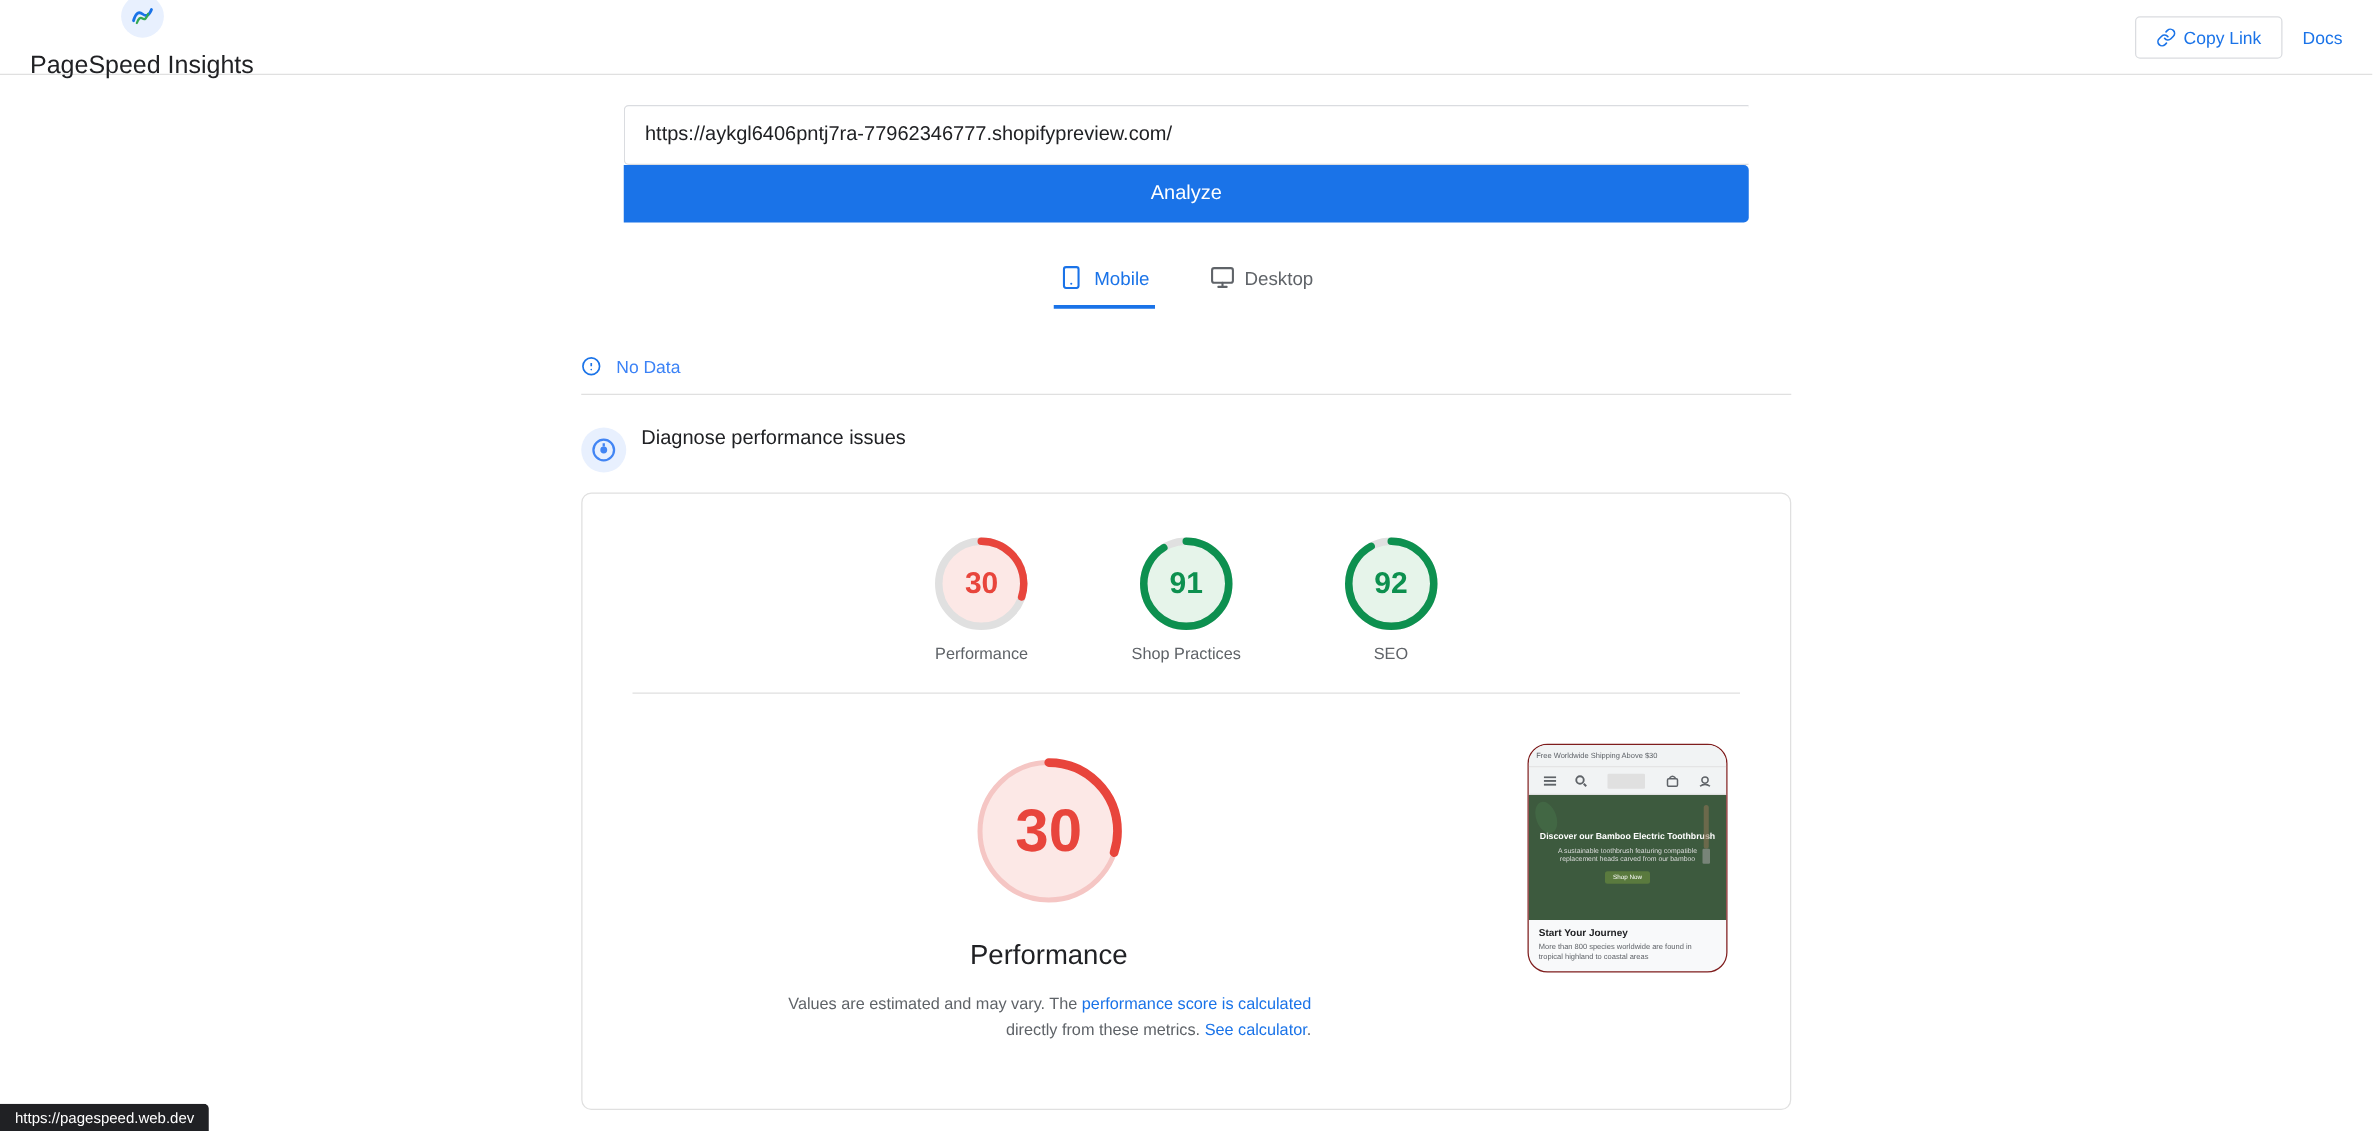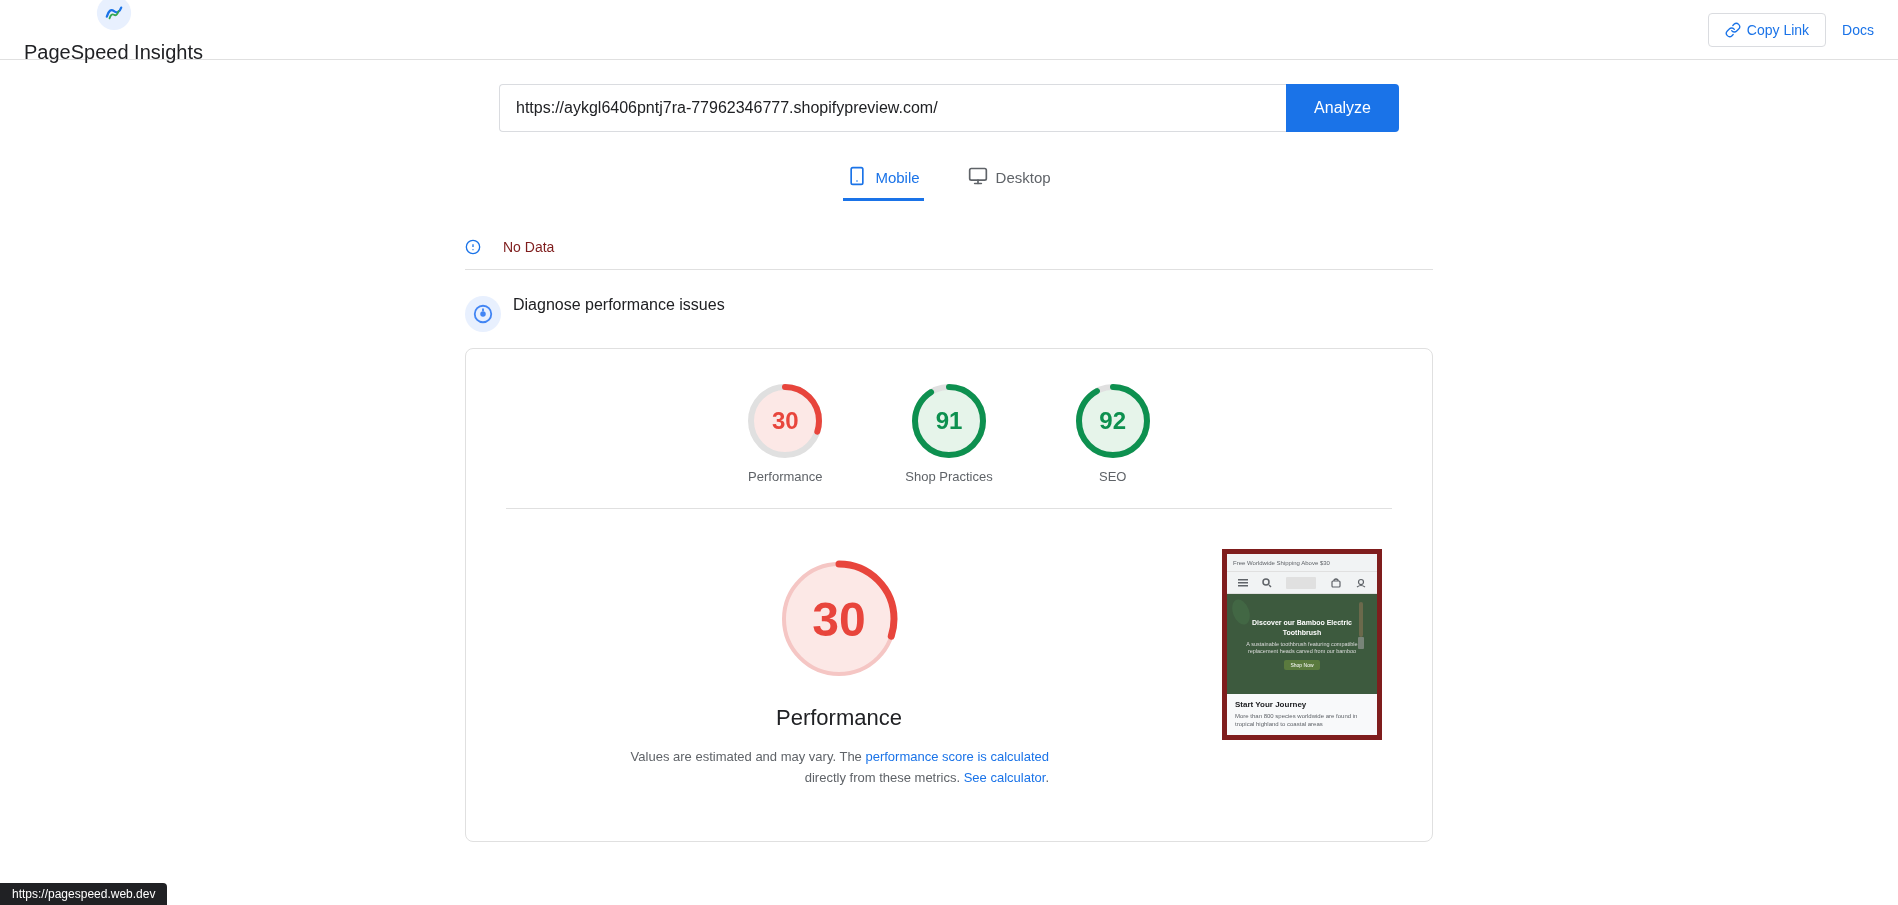--- a/index.html
+++ b/index.html
@@ -60,20 +60,21 @@
     
     .search-area {
       display: flex;
       justify-content: center;
       padding: 24px 16px 16px;
     }
     .url-input-wrapper {
       display: flex;
       width: 900px;
       max-width: 100%;
+      flex-direction: column;
     }
     .url-input {
       flex: 1;
       border: 1px solid #dadce0;
       border-right: none;
       border-radius: 4px 0 0 4px;
       padding: 14px 16px;
       font-size: 16px;
       color: #202124;
       outline: none;
@@ -144,22 +145,22 @@
       justify-content: center;
     }
     .section-title {
       font-size: 16px;
       font-weight: 400;
       color: #202124;
     }
     .no-data {
       display: flex;
       align-items: center;
-      gap: 22px;
-      color: #7f1d1d;
+      gap: 12px;
+      color: #3b82f6;
       font-size: 14px;
     }
 
     
     .scores-card {
       border: 1px solid #e0e0e0;
       border-radius: 8px;
       padding: 32px 40px;
       margin-bottom: 24px;
     }
@@ -233,22 +234,22 @@
     }
     .perf-subtitle a {
       color: #1a73e8;
       text-decoration: none;
     }
 
     
     .screenshot-mock {
       width: 160px;
       background: #f8f9fa;
-      border: 5px solid #7f1d1d;
-      border-radius: 0;
+      border: 1px solid #7f1d1d;
+      border-radius: 16px;
       overflow: hidden;
     }
     .screenshot-top-bar {
       background: #f1f3f4;
       height: 18px;
       display: flex;
       align-items: center;
       padding: 0 6px;
       gap: 4px;
       border-bottom: 1px solid #e0e0e0;

